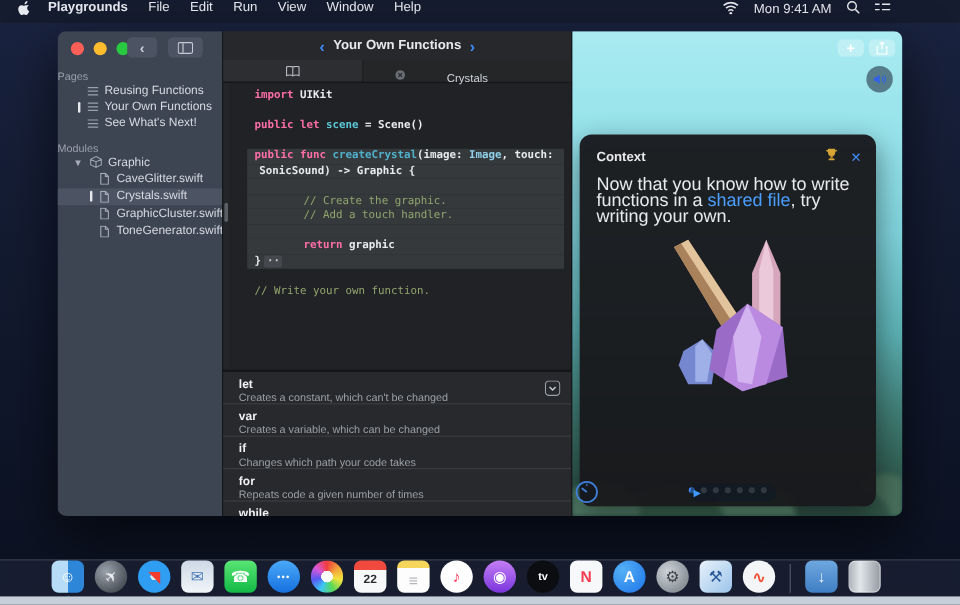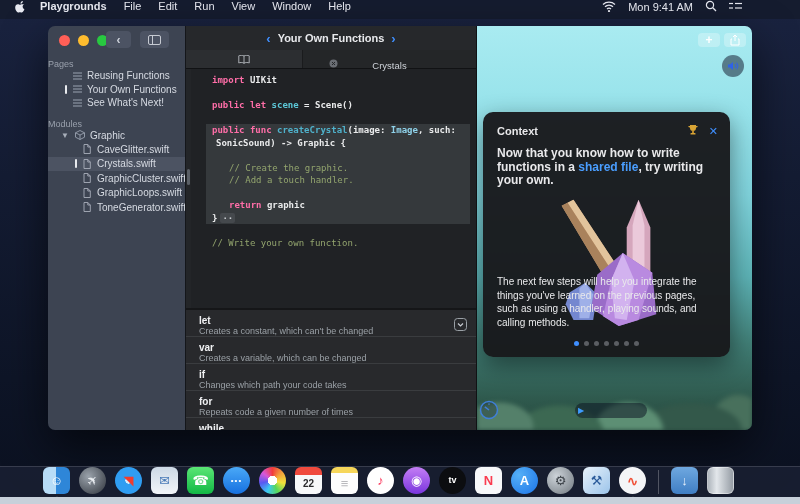--- a/index.html
+++ b/index.html
@@ -42,21 +42,21 @@
   #tabbar{height:18px;background:#2c2e31;display:flex;flex:none;border-bottom:1px solid #111214;}
   #tab-main{width:116px;display:flex;align-items:center;justify-content:center;border-right:1px solid #1a1b1d;}
   #tab-file{flex:1;background:#242628;display:flex;align-items:center;justify-content:center;gap:6px;position:relative;}
   #tab-file .close{position:absolute;left:26px;top:4px;}
   #tab-file .lbl{color:#cfd3d9;font-size:9.5px;margin-top:12px;}
   #code-area{position:relative;flex:1;overflow:hidden;padding-top:5px;}
   #gutter{position:absolute;left:0;top:0;bottom:0;width:5px;background:#232528;}
   #gutter-handle{position:absolute;left:1px;top:100px;width:3px;height:16px;background:#5a5f66;border-radius:2px;}
   .code-line{font-family:"DejaVu Sans Mono","Liberation Mono",monospace;font-size:9px;line-height:12.5px;height:12.5px;white-space:pre;font-weight:600;padding-left:26px;}
   .code-line.indw{padding-left:30px;}
-  .code-line.indi{padding-left:43px;}
+  .code-line.indi{padding-left:67px;}
   .code-line.hl{background:linear-gradient(#35393c,#35393c) no-repeat 20px 0/calc(100% - 26px) 100%;}
   .seg-k{color:#ff6ea8;}
   .seg-f{color:#4fb2cc;}
   .seg-v{color:#5cc8d8;}
   .seg-t{color:#8fd2ea;}
   .seg-p{color:#e9eaeb;}
   .seg-c{color:#93a56e;font-weight:400;}
   .seg-b{background:#45494d;color:#c9cdd1;border-radius:2px;padding:0 2px;margin-left:3px;}
   
   #snippets{height:120px;flex:none;background:#28292c;border-top:2px solid #151618;position:relative;overflow:hidden;}
@@ -70,25 +70,25 @@
     radial-gradient(55px 38px at 8% 96%,#54806a 0 60%,transparent 65%),
     radial-gradient(70px 45px at 30% 104%,#3c6852 0 60%,transparent 66%),
     radial-gradient(60px 50px at 55% 102%,#5d8f74 0 55%,transparent 62%),
     radial-gradient(80px 42px at 78% 100%,#33584a 0 60%,transparent 66%),
     radial-gradient(50px 60px at 95% 100%,#48705c 0 55%,transparent 62%);
     filter:blur(2px);}
   .lv-btn{position:absolute;top:7px;width:22px;height:14px;background:rgba(255,255,255,.28);border-radius:4px;display:flex;align-items:center;justify-content:center;color:#fff;}
   #lv-add{left:221px;font-size:12px;font-weight:bold;line-height:0;}
   #lv-share{left:247px;}
   #lv-sound{position:absolute;left:245px;top:29px;width:22px;height:22px;border-radius:50%;background:rgba(25,35,55,.55);display:flex;align-items:center;justify-content:center;}
-  #context{position:absolute;left:6px;top:86px;width:247px;height:245px;background:rgba(24,24,27,.96);border-radius:10px;box-shadow:0 8px 24px rgba(0,0,0,.45);color:#e9e9eb;}
+  #context{position:absolute;left:6px;top:86px;width:247px;height:310px;background:rgba(24,24,27,.96);border-radius:10px;box-shadow:0 8px 24px rgba(0,0,0,.45);color:#e9e9eb;}
   #context-header{display:flex;align-items:center;padding:10px 12px 0 14px;}
   #context-title{font-size:11px;font-weight:bold;flex:1;}
   #context-close{color:#3f8fff;font-size:11px;margin-left:10px;}
-  #context-body{padding:7px 14px 0 14px;font-size:12px;line-height:13.5px;font-weight:bold;}
+  #context-body{padding:7px 14px 0 14px;font-size:15px;line-height:13.5px;}
   .link{color:#4a9eff;}
   #crystal-wrap{display:flex;justify-content:center;margin-top:2px;}
   #context-p2{padding:0 14px;font-size:10px;line-height:13.5px;position:absolute;bottom:28px;}
   #pager{position:absolute;bottom:11px;left:0;right:0;display:flex;justify-content:center;gap:5px;}
   .dot{width:5px;height:5px;border-radius:50%;background:#5b5e63;}
   .dot.active{background:#3f8fff;}
   #run-btn{position:absolute;left:98px;top:377px;width:72px;height:15px;background:rgba(15,26,38,.55);border-radius:8px;display:flex;align-items:center;justify-content:center;gap:5px;}
   #run-btn .play{color:#3d9bff;font-size:8px;line-height:0;}
   #run-btn .lbl{color:#3d9bff;font-size:9px;margin-top:47px;}
   #gauge{position:absolute;left:2px;top:374px;}
@@ -236,29 +236,20 @@
             </span>
             <span>GraphicCluster.swift</span>
           </div>
           <div class="side-row file-row">
             <span class="ic">
               <svg width="8" height="10" viewBox="0 0 8 10">
                 <path d="M1 .5 h3.8 L7.3 3 v6.5 h-6.3 z" fill="none" stroke="#a8aeba" stroke-width=".9"></path>
                 <path d="M4.8 .5 v2.5 h2.5" fill="none" stroke="#a8aeba" stroke-width=".9"></path>
               </svg>
             </span>
-            <span>GraphicLoops.swift</span>
-          </div>
-          <div class="side-row file-row">
-            <span class="ic">
-              <svg width="8" height="10" viewBox="0 0 8 10">
-                <path d="M1 .5 h3.8 L7.3 3 v6.5 h-6.3 z" fill="none" stroke="#a8aeba" stroke-width=".9"></path>
-                <path d="M4.8 .5 v2.5 h2.5" fill="none" stroke="#a8aeba" stroke-width=".9"></path>
-              </svg>
-            </span>
             <span>ToneGenerator.swift</span>
           </div>
         </div>
     </div>
 
     <div id="editor-col">
       <div id="editor-titlebar">
         <span class="nav-chev">‹</span>
         <span id="editor-title">Your Own Functions</span>
         <span class="nav-chev">›</span>
@@ -280,21 +271,21 @@
       </div>
       <div id="code-area">
         <div id="gutter">
             <div id="gutter-handle"></div>
           </div>
         <div id="code-lines">
             <div class="code-line"><span class="seg-k">import</span><span class="seg-p"> UIKit</span></div>
             <div class="code-line"></div>
             <div class="code-line"><span class="seg-k">public let</span><span class="seg-v"> scene</span><span class="seg-p"> = Scene()</span></div>
             <div class="code-line"></div>
-            <div class="code-line hl"><span class="seg-k">public func</span><span class="seg-f"> createCrystal</span><span class="seg-p">(image: </span><span class="seg-t">Image</span><span class="seg-p">, such:</span></div>
+            <div class="code-line hl"><span class="seg-k">public func</span><span class="seg-f"> createCrystal</span><span class="seg-p">(image: </span><span class="seg-t">Image</span><span class="seg-p">, touch:</span></div>
             <div class="code-line hl indw"><span class="seg-p">SonicSound) -&gt; Graphic {</span></div>
             <div class="code-line hl"></div>
             <div class="code-line hl indi"><span class="seg-c">// Create the graphic.</span></div>
             <div class="code-line hl indi"><span class="seg-c">// Add a touch handler.</span></div>
             <div class="code-line hl"></div>
             <div class="code-line hl indi"><span class="seg-k">return</span><span class="seg-p"> graphic</span></div>
             <div class="code-line hl"><span class="seg-p">}</span><span class="seg-b">··</span></div>
             <div class="code-line"></div>
             <div class="code-line"><span class="seg-c">// Write your own function.</span></div>
           </div>
@@ -364,21 +355,20 @@
             <polygon points="34,16 40,13 90,90 82,96" fill="#a9825c"></polygon>
             <polygon points="100,108 100,38 112,10 124,38 124,108" fill="#d5a6bc"></polygon>
             <polygon points="106,108 106,36 112,10 118,36 118,108" fill="#ebc9da"></polygon>
             <polygon points="42,104 58,94 70,106 66,132 46,132 38,116" fill="#7487cf"></polygon>
             <polygon points="52,100 58,94 66,106 62,130 52,130" fill="#9fb0e8"></polygon>
             <polygon points="70,86 96,64 126,84 130,126 92,138 64,120" fill="#9a6cc8"></polygon>
             <polygon points="96,64 126,84 112,132 92,138 76,128 84,92" fill="#b98ae0"></polygon>
             <polygon points="96,64 108,92 100,132 88,130 84,92" fill="#d2b2ef"></polygon>
           </svg>
         </div>
-        <div id="context-p2">The next few steps will help you integrate the things you've learned on the previous pages, such as using a handler, playing sounds, and calling methods.</div>
         <div id="pager">
             <span class="dot active"></span>
             <span class="dot"></span>
             <span class="dot"></span>
             <span class="dot"></span>
             <span class="dot"></span>
             <span class="dot"></span>
             <span class="dot"></span>
           </div>
       </div>

